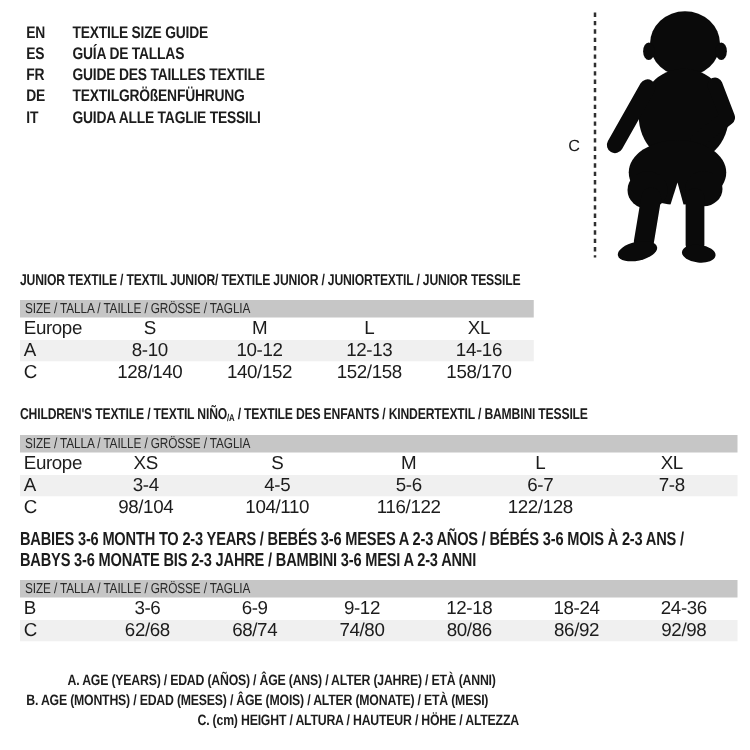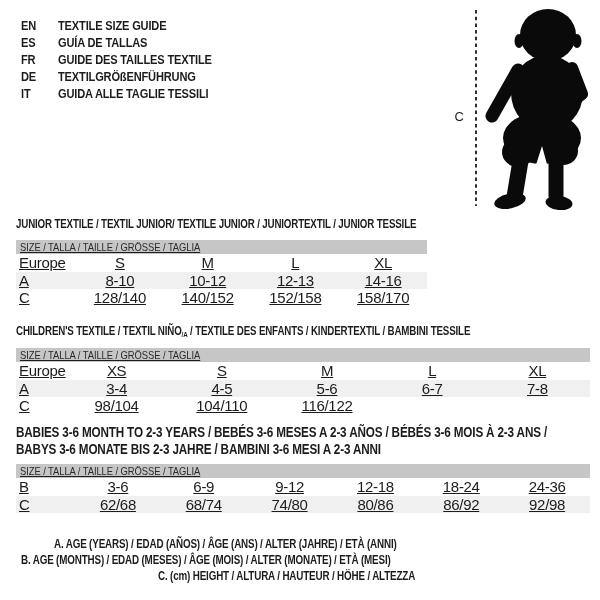--- a/index.html
+++ b/index.html
@@ -13,21 +13,21 @@
   #languages{position:absolute;left:21px;top:17px;}
   .lang-row{height:17px;line-height:17px;font-size:13.5px;font-weight:bold;letter-spacing:-0.2px;}
   .lang-code{display:inline-block;width:37px;}
   
   #figure{position:absolute;left:440px;top:0;width:160px;height:215px;}
   .sil{fill:var(--silhouette,#0a0a0a);}
   .sil-stroke{stroke:var(--silhouette,#0a0a0a);fill:none;}
   .gap{fill:#fff;}
   #figure text{font-family:"Liberation Sans","DejaVu Sans",sans-serif;font-size:13px;fill:var(--text,#1c1c1c);}
   
-  .section{position:absolute;left:16px;text-decoration:underline;}
+  .section{position:absolute;left:16px;}
   #sec-junior{top:217px;width:411px;}
   #sec-children{top:324px;width:574px;}
   #sec-babies{top:423px;width:574px;}
   .section-title{font-size:12.5px;font-weight:bold;height:15px;line-height:15px;letter-spacing:-0.2px;}
   .title-line{height:17px;line-height:17px;font-size:15px;font-weight:bold;letter-spacing:-0.2px;}
   .sub{font-size:8px;vertical-align:-2px;}
   .tbl{width:100%;}
   .tbl-bar{height:14px;display:flex;align-items:center;padding-left:4px;box-sizing:border-box;
            background:var(--bar,#c6c6c6);}
   .bar-text{font-size:11.5px;color:#2a2a2a;letter-spacing:-0.1px;}
@@ -142,20 +142,21 @@
           <span class="val">4-5</span>
           <span class="val">5-6</span>
           <span class="val">6-7</span>
           <span class="val">7-8</span>
         </div>
         <div class="trow g-children">
           <span class="lbl">C</span>
           <span class="val">98/104</span>
           <span class="val">104/110</span>
           <span class="val">116/122</span>
+          <span class="val">122/128</span>
         </div>
       </div>
     </div>
   </div>
 
   <div id="sec-babies" class="section">
     <div class="title-line"><span class="cond cond-tight">BABIES 3-6 MONTH TO 2-3 YEARS / BEBÉS 3-6 MESES A 2-3 AÑOS / BÉBÉS 3-6 MOIS À 2-3 ANS /</span></div>
     <div class="title-line"><span class="cond cond-tight">BABYS 3-6 MONATE BIS 2-3 JAHRE / BAMBINI 3-6 MESI A 2-3 ANNI</span></div>
     <div class="tbl mt-babies">
       <div class="tbl-bar">

